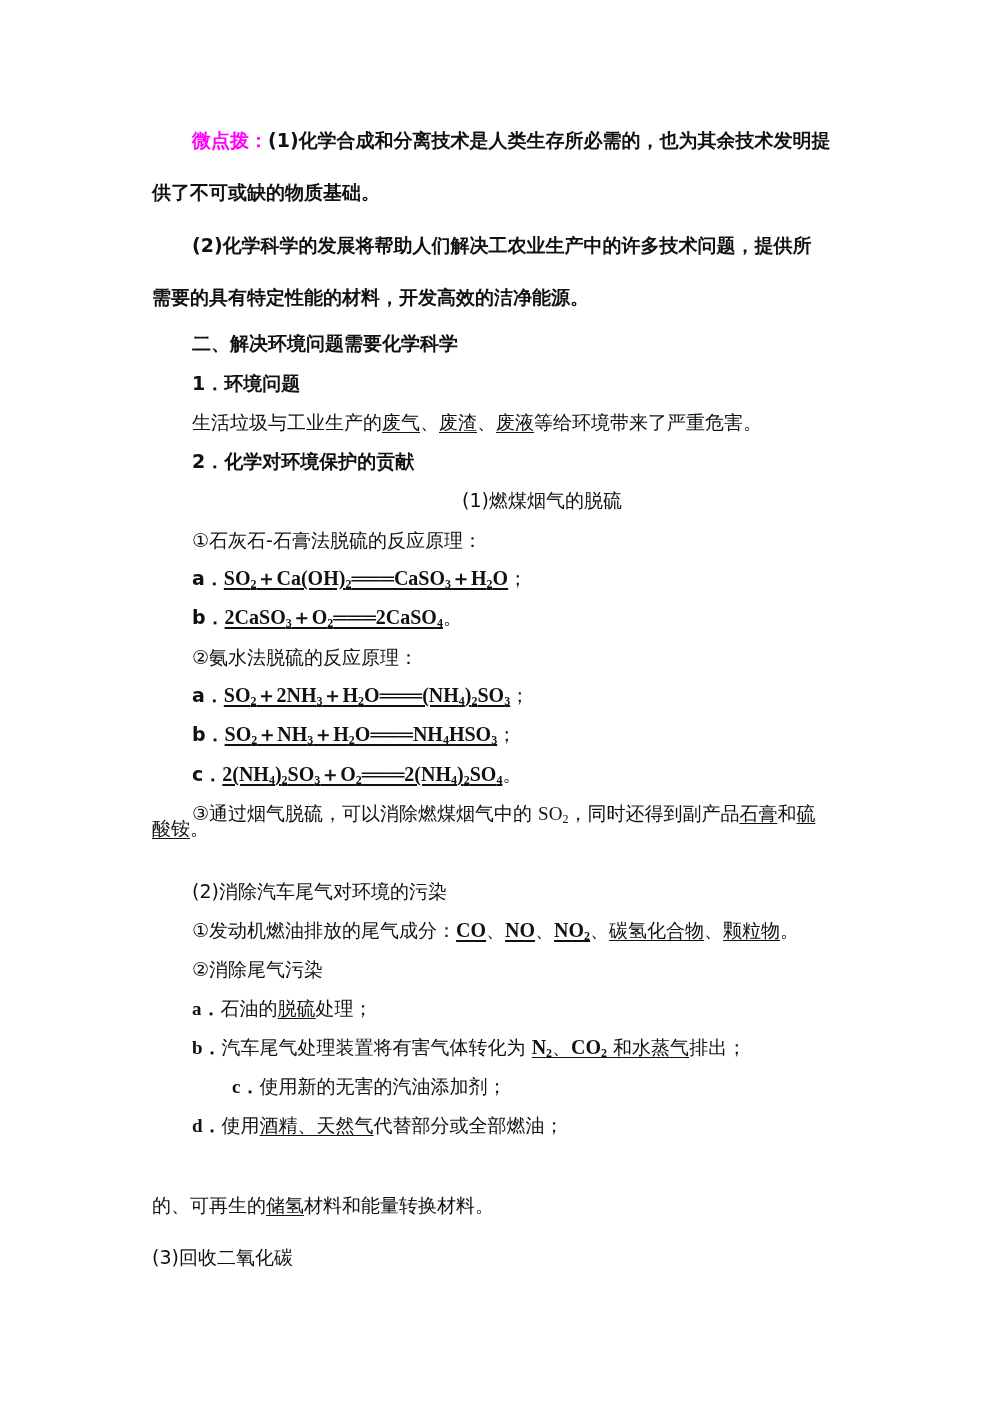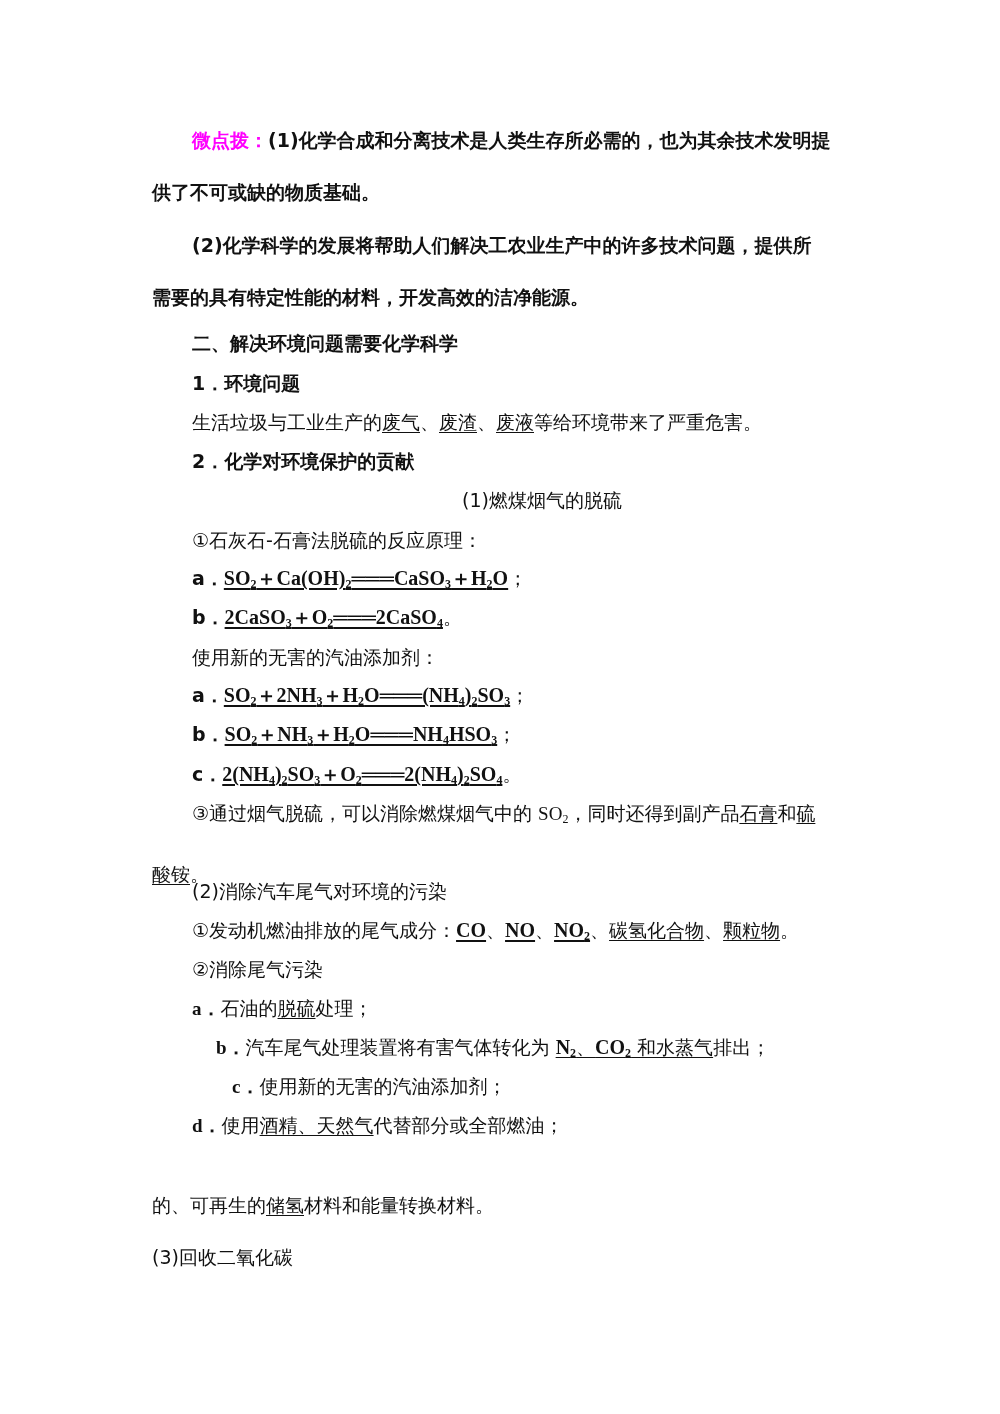--- a/index.html
+++ b/index.html
@@ -49,54 +49,54 @@
   <div class="line indent" style="top:528px;">①石灰石-石膏法脱硫的反应原理：</div>
 
   <div class="line indent" style="top:566px;">
     <span class="heavy">a．</span><span class="eq u">SO<sub>2</sub>＋Ca(OH)<sub>2</sub>═══CaSO<sub>3</sub>＋H<sub>2</sub>O</span><span>；</span>
   </div>
 
   <div class="line indent" style="top:605px;">
     <span class="heavy">b．</span><span class="eq u">2CaSO<sub>3</sub>＋O<sub>2</sub>═══2CaSO<sub>4</sub></span><span>。</span>
   </div>
 
-  <div class="line indent" style="top:645px;">使用新的无害的汽油添加剂：</div>
+  <div class="line indent" style="top:645px;">②氨水法脱硫的反应原理：</div>
 
   <div class="line indent" style="top:683px;">
     <span class="heavy">a．</span><span class="eq u">SO<sub>2</sub>＋2NH<sub>3</sub>＋H<sub>2</sub>O═══(NH<sub>4</sub>)<sub>2</sub>SO<sub>3</sub></span><span>；</span>
   </div>
 
   <div class="line indent" style="top:722px;">
     <span class="heavy">b．</span><span class="eq u">SO<sub>2</sub>＋NH<sub>3</sub>＋H<sub>2</sub>O═══NH<sub>4</sub>HSO<sub>3</sub></span><span>；</span>
   </div>
 
   <div class="line indent" style="top:762px;">
     <span class="heavy">c．</span><span class="eq u">2(NH<sub>4</sub>)<sub>2</sub>SO<sub>3</sub>＋O<sub>2</sub>═══2(NH<sub>4</sub>)<sub>2</sub>SO<sub>4</sub></span><span>。</span>
   </div>
 
   <div class="line indent" style="top:801px;">
     <span>③通过烟气脱硫，可以消除燃煤烟气中的 <span class="num">SO<sub>2</sub></span>，同时还得到副产品</span><span class="u">石膏</span><span>和</span><span class="u">硫</span>
   </div>
-  <div class="line" style="top:862px;">
+  <div class="line" style="top:816px;">
     <span class="u">酸铵</span><span>。</span>
   </div>
 
   <div class="line indent" style="top:879px;">(2)消除汽车尾气对环境的污染</div>
 
   <div class="line indent" style="top:918px;">
     <span>①发动机燃油排放的尾气成分：</span><span class="u eq">CO</span><span>、</span><span class="u eq">NO</span><span>、</span><span class="u eq">NO<sub>2</sub></span><span>、</span><span class="u">碳氢化合物</span><span>、</span><span class="u">颗粒物</span><span>。</span>
   </div>
 
   <div class="line indent" style="top:957px;">②消除尾气污染</div>
 
   <div class="line indent" style="top:996px;">
     <span class="heavy num">a．</span><span>石油的</span><span class="u">脱硫</span><span>处理；</span>
   </div>
 
-  <div class="line indent" style="top:1035px;margin-left:24px;">
+  <div class="line indent" style="top:1035px;">
     <span class="heavy num">b．</span><span>汽车尾气处理装置将有害气体转化为 </span><span class="u"><span class="eq">N<sub>2</sub></span>、<span class="eq">CO<sub>2</sub></span> 和水蒸气</span><span>排出；</span>
   </div>
 
   <div class="line indent" style="top:1074px;margin-left:40px;">
     <span class="heavy num">c．</span><span>使用新的无害的汽油添加剂；</span>
   </div>
 
   <div class="line indent" style="top:1113px;">
     <span class="heavy num">d．</span><span>使用</span><span class="u">酒精、天然气</span><span>代替部分或全部燃油；</span>
   </div>

